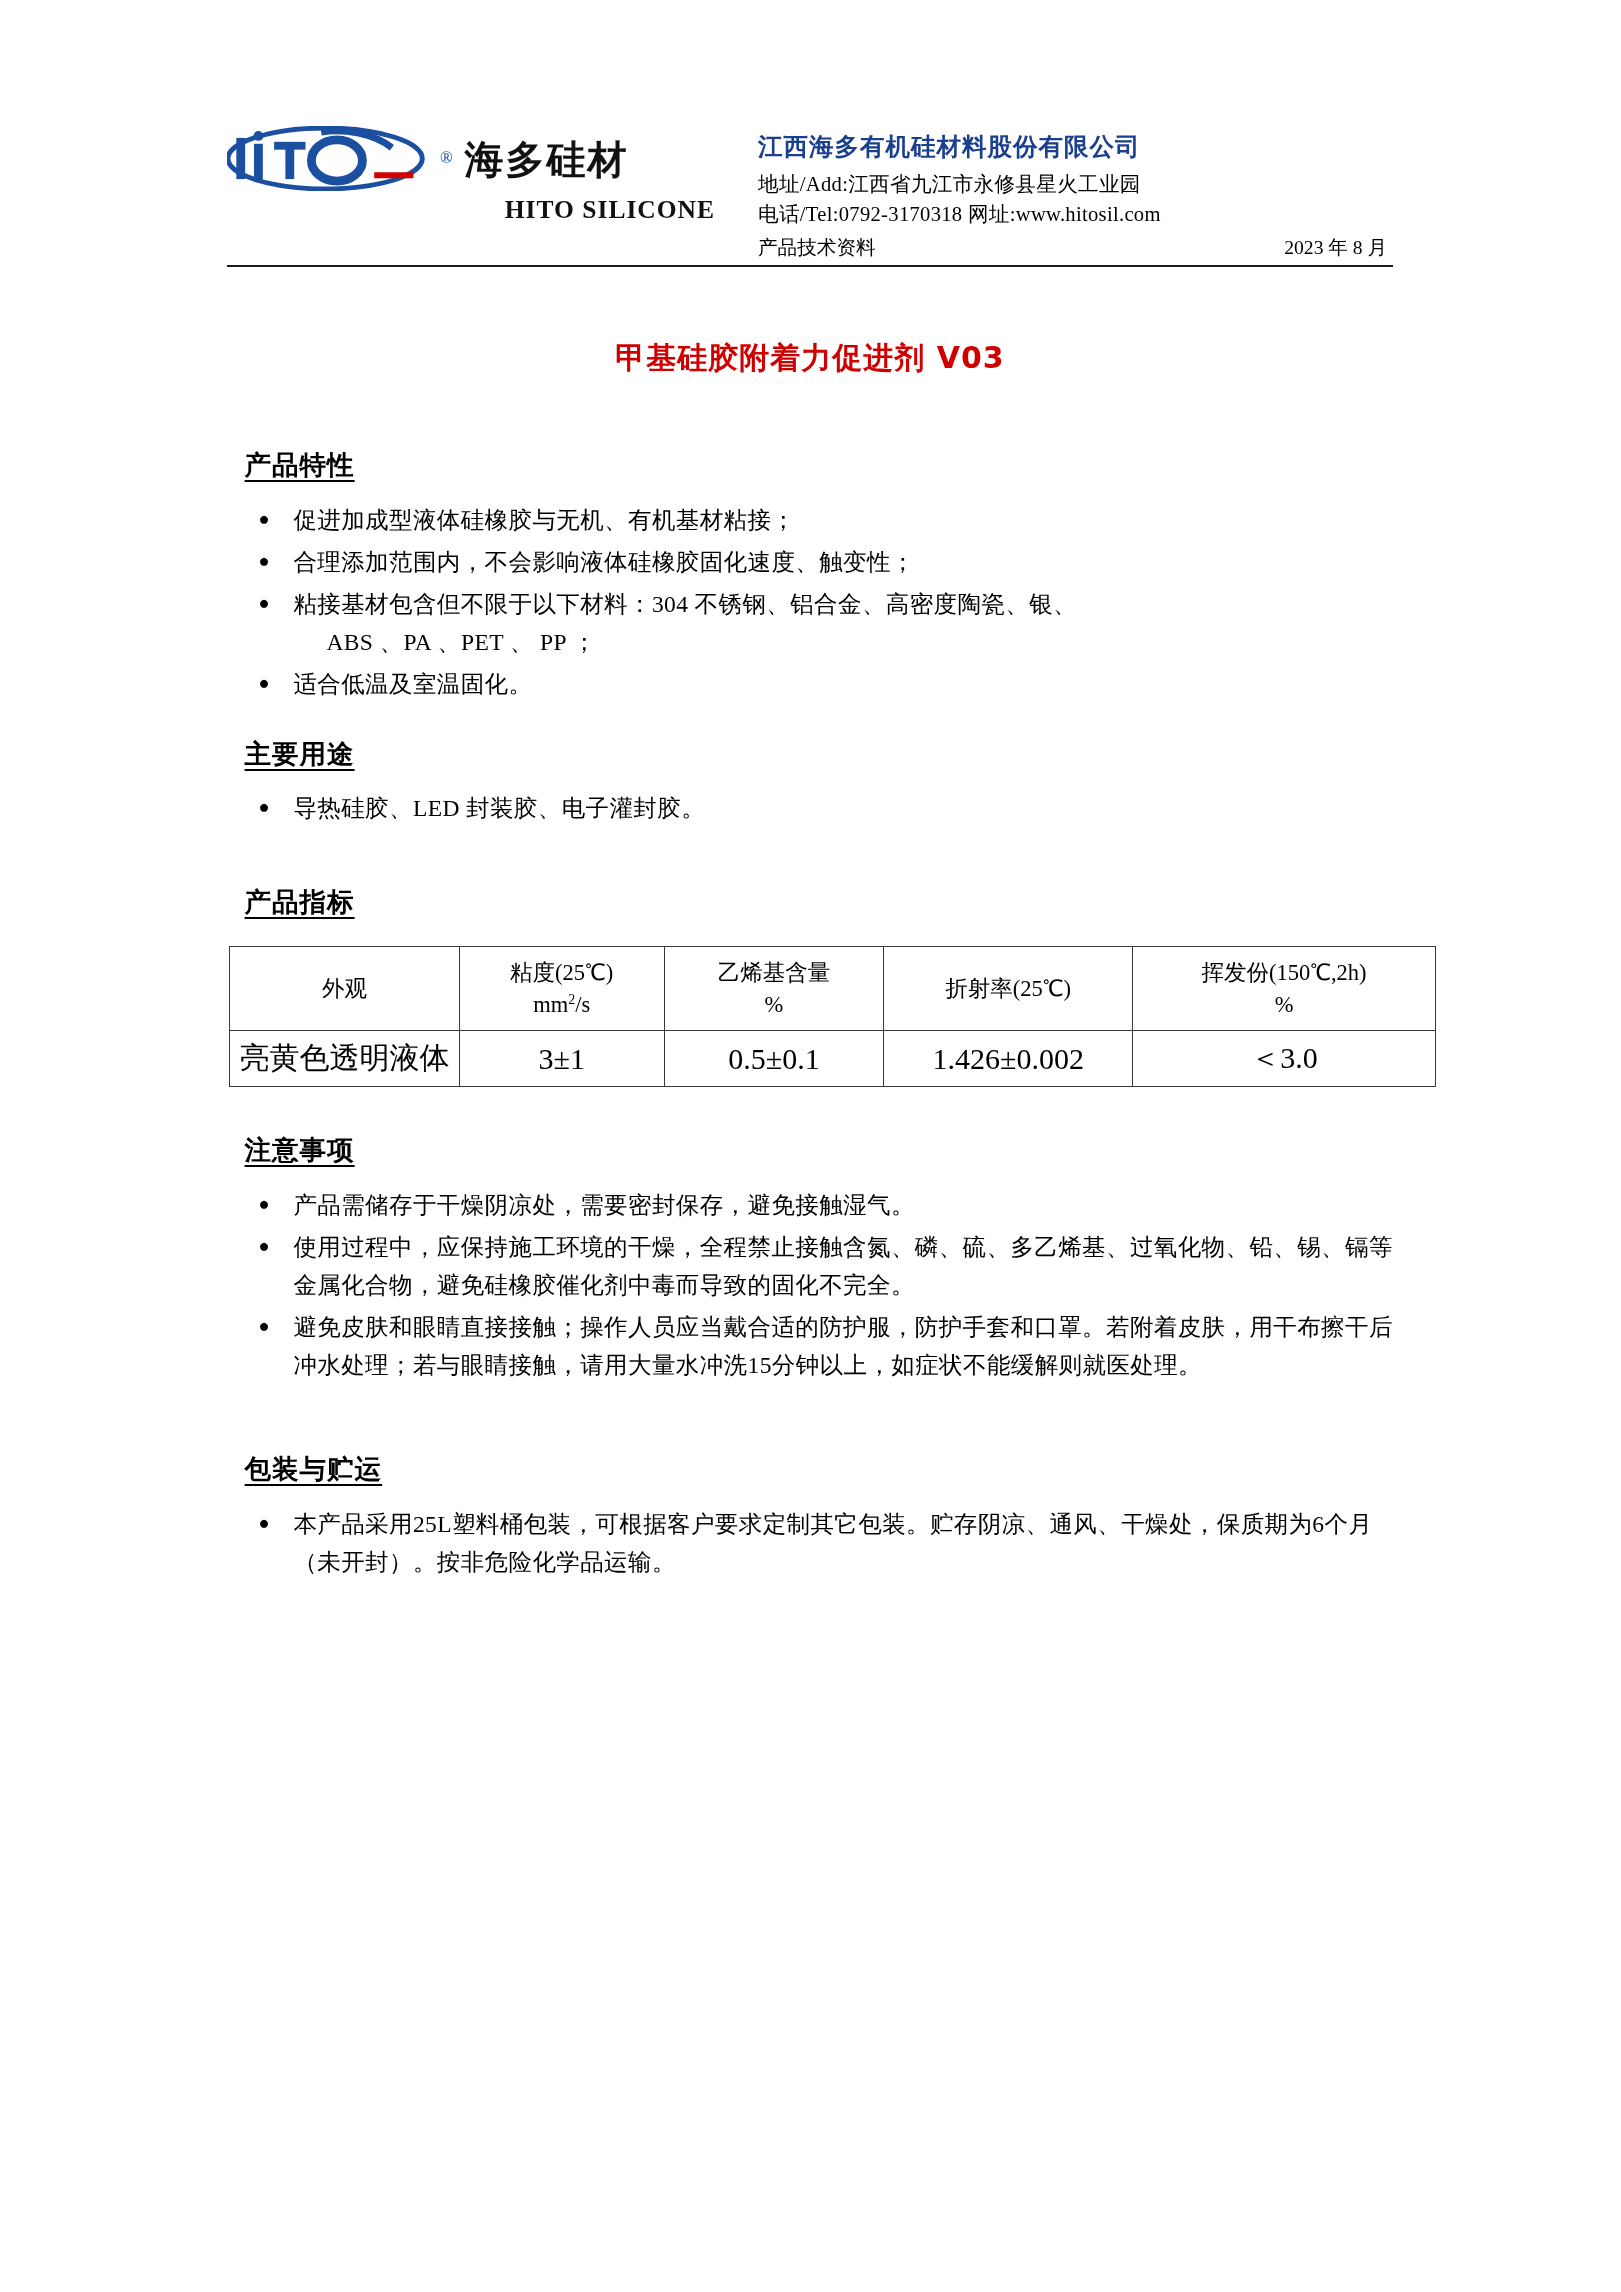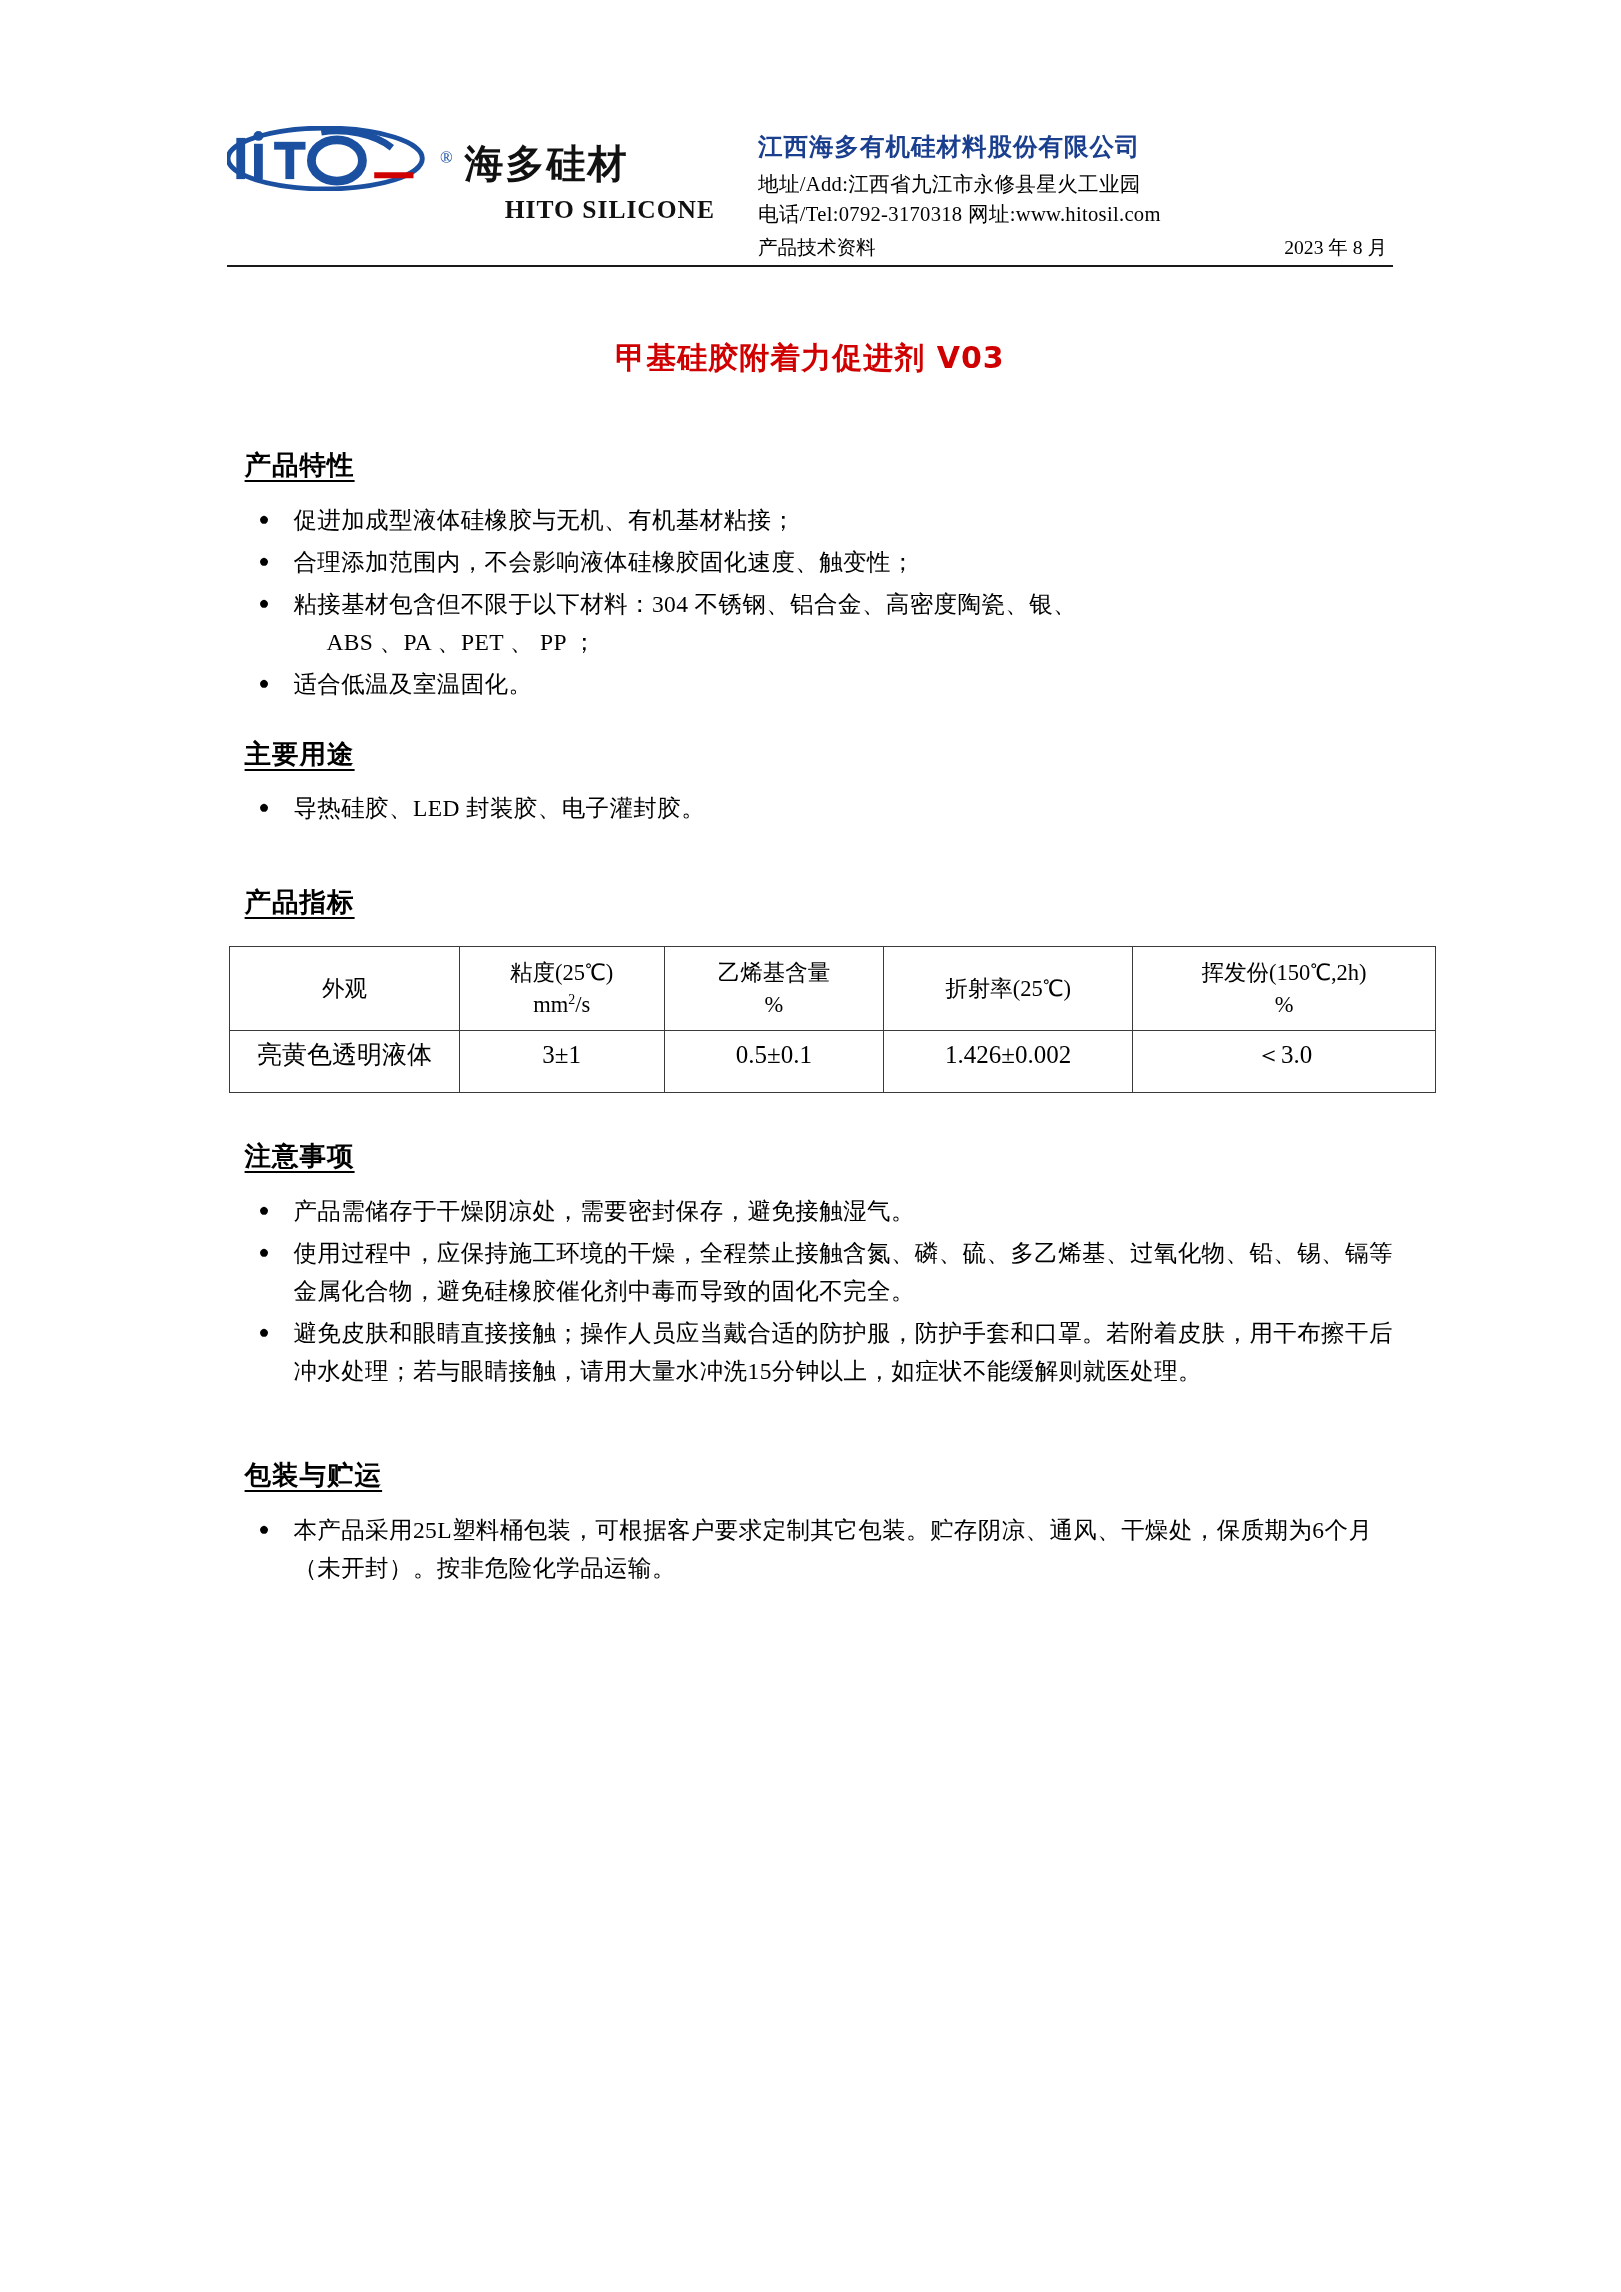--- a/index.html
+++ b/index.html
@@ -50,21 +50,21 @@
     flex: 0 0 211px;
   }
   .logo-mark svg { display: block; }
   .logo-reg {
     font-size: 16.7px;
     vertical-align: top;
     margin-left: 2px;
     color: #1b4fa0;
   }
   .logo-cn {
-    font-family: Liberation Sans, sans-serif;
+    font-family: Liberation Mono, monospace;
     font-weight: bold;
     font-size: 39px;
     color: #111111;
     letter-spacing: 2px;
     margin-left: 11.8px;
     line-height: 1;
     margin-top: 11px;
   }
   .logo-en {
     font-family: "Liberation Serif", serif;
@@ -190,22 +190,22 @@
     padding: 5.9px 3.9px;
     font-weight: normal;
   }
   table.spec thead td {
     line-height: 1.45;
     padding-top: 9.8px;
     padding-bottom: 7.8px;
   }
   table.spec tbody td {
     padding-top: 7.8px;
-    padding-bottom: 21px;
-    font-size: 25px;
+    padding-bottom: 7px;
+    font-size: 30px;
   }
   .c0 { width: 221px; }
   .c1 { width: 196px; }
   .c2 { width: 211px; }
   .c3 { width: 240px; }
   .c4 { width: 294px; }
   sup { font-size: 0.62em; vertical-align: super; }
 </style>
 </head>
 <body>

